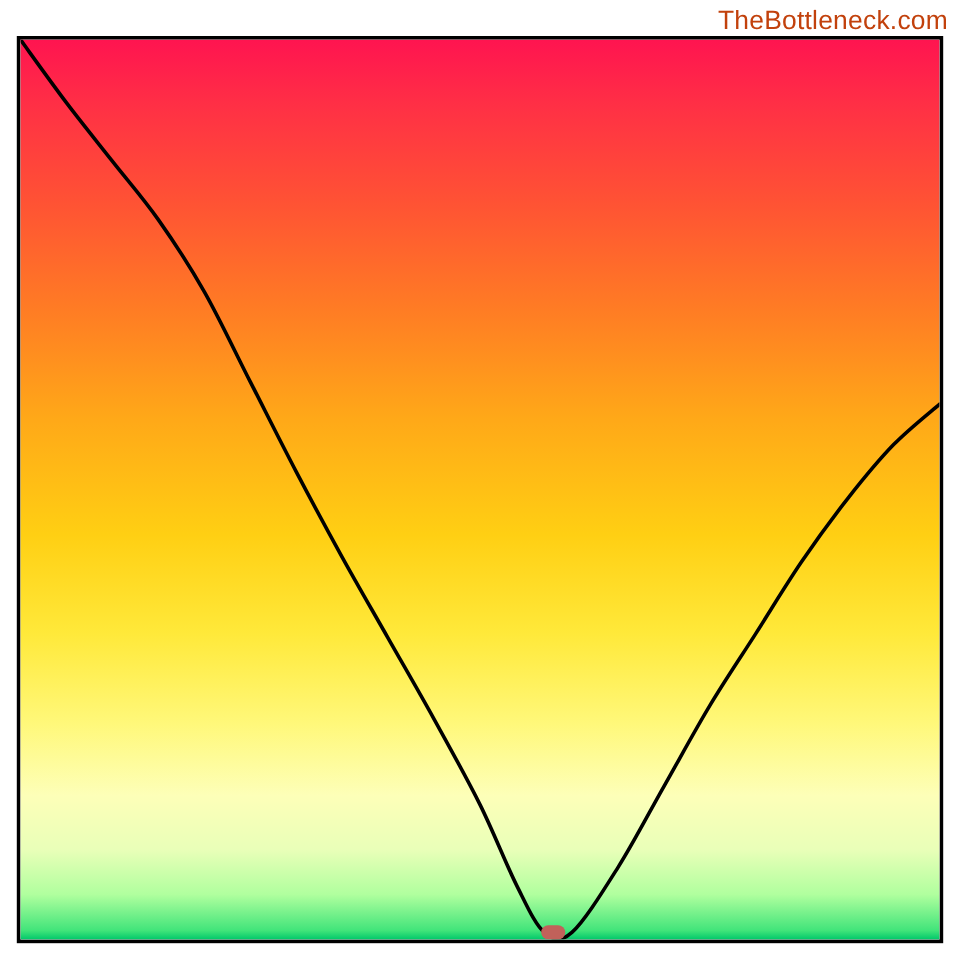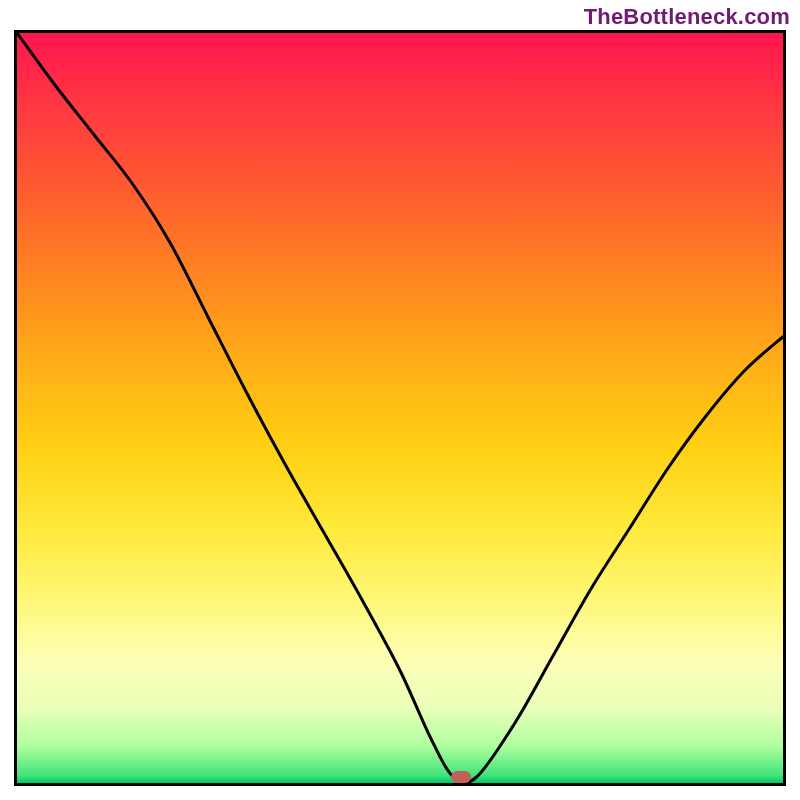--- a/index.html
+++ b/index.html
@@ -14,22 +14,22 @@
   .stage {
     position: relative;
     width: 800px;
     height: 800px;
   }
   .watermark {
     position: absolute;
     top: 4px;
     right: 10px;
     font-size: 22px;
-    font-weight: 700;
-    color: #701a75;
+    font-weight: 400;
+    color: #c2410c;
     letter-spacing: 0.2px;
     user-select: none;
   }
   .plot-frame {
     position: absolute;
     left: 14px;
     top: 30px;
     width: 772px;
     height: 756px;
     border: 3px solid #000;

